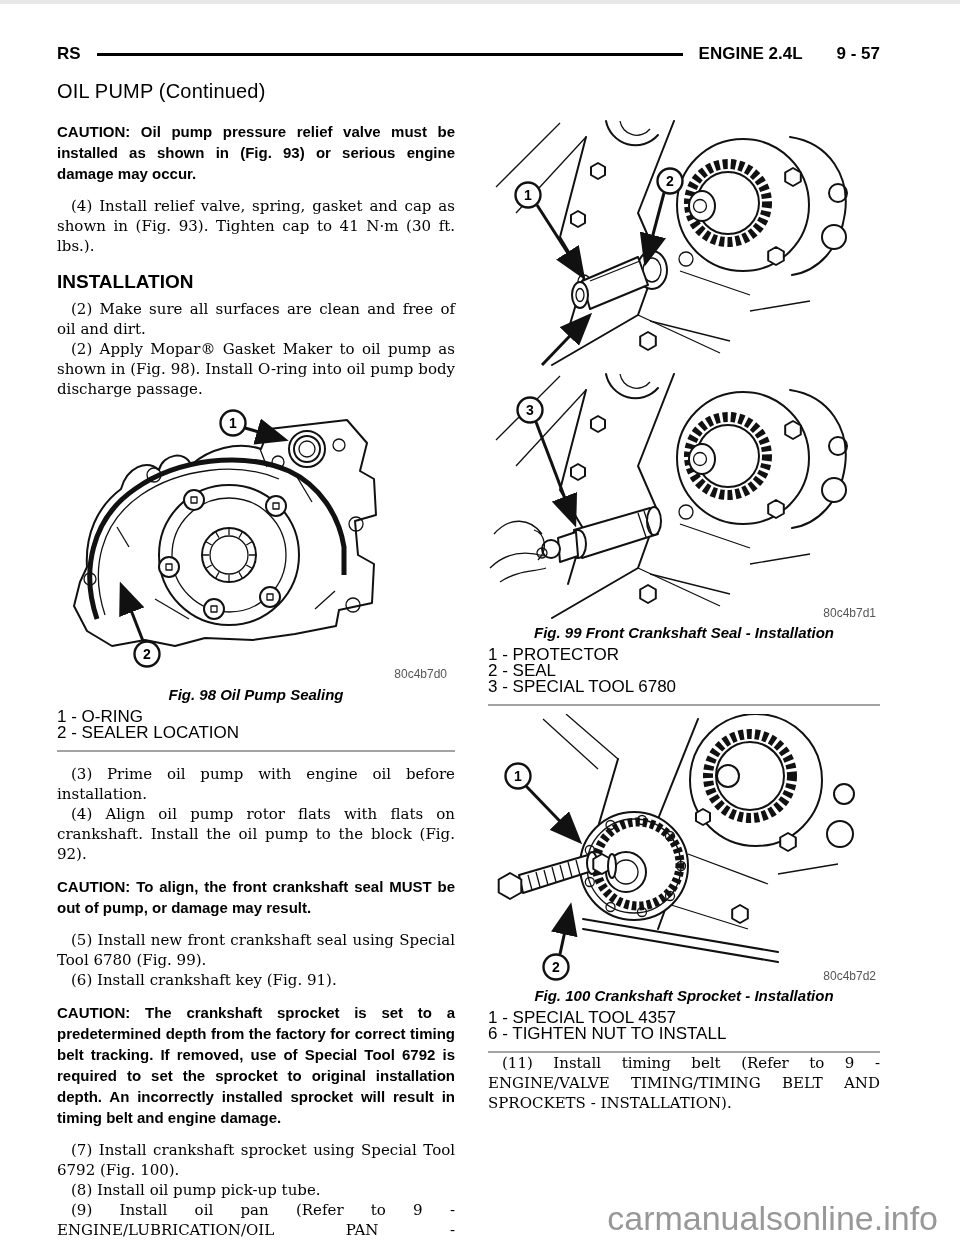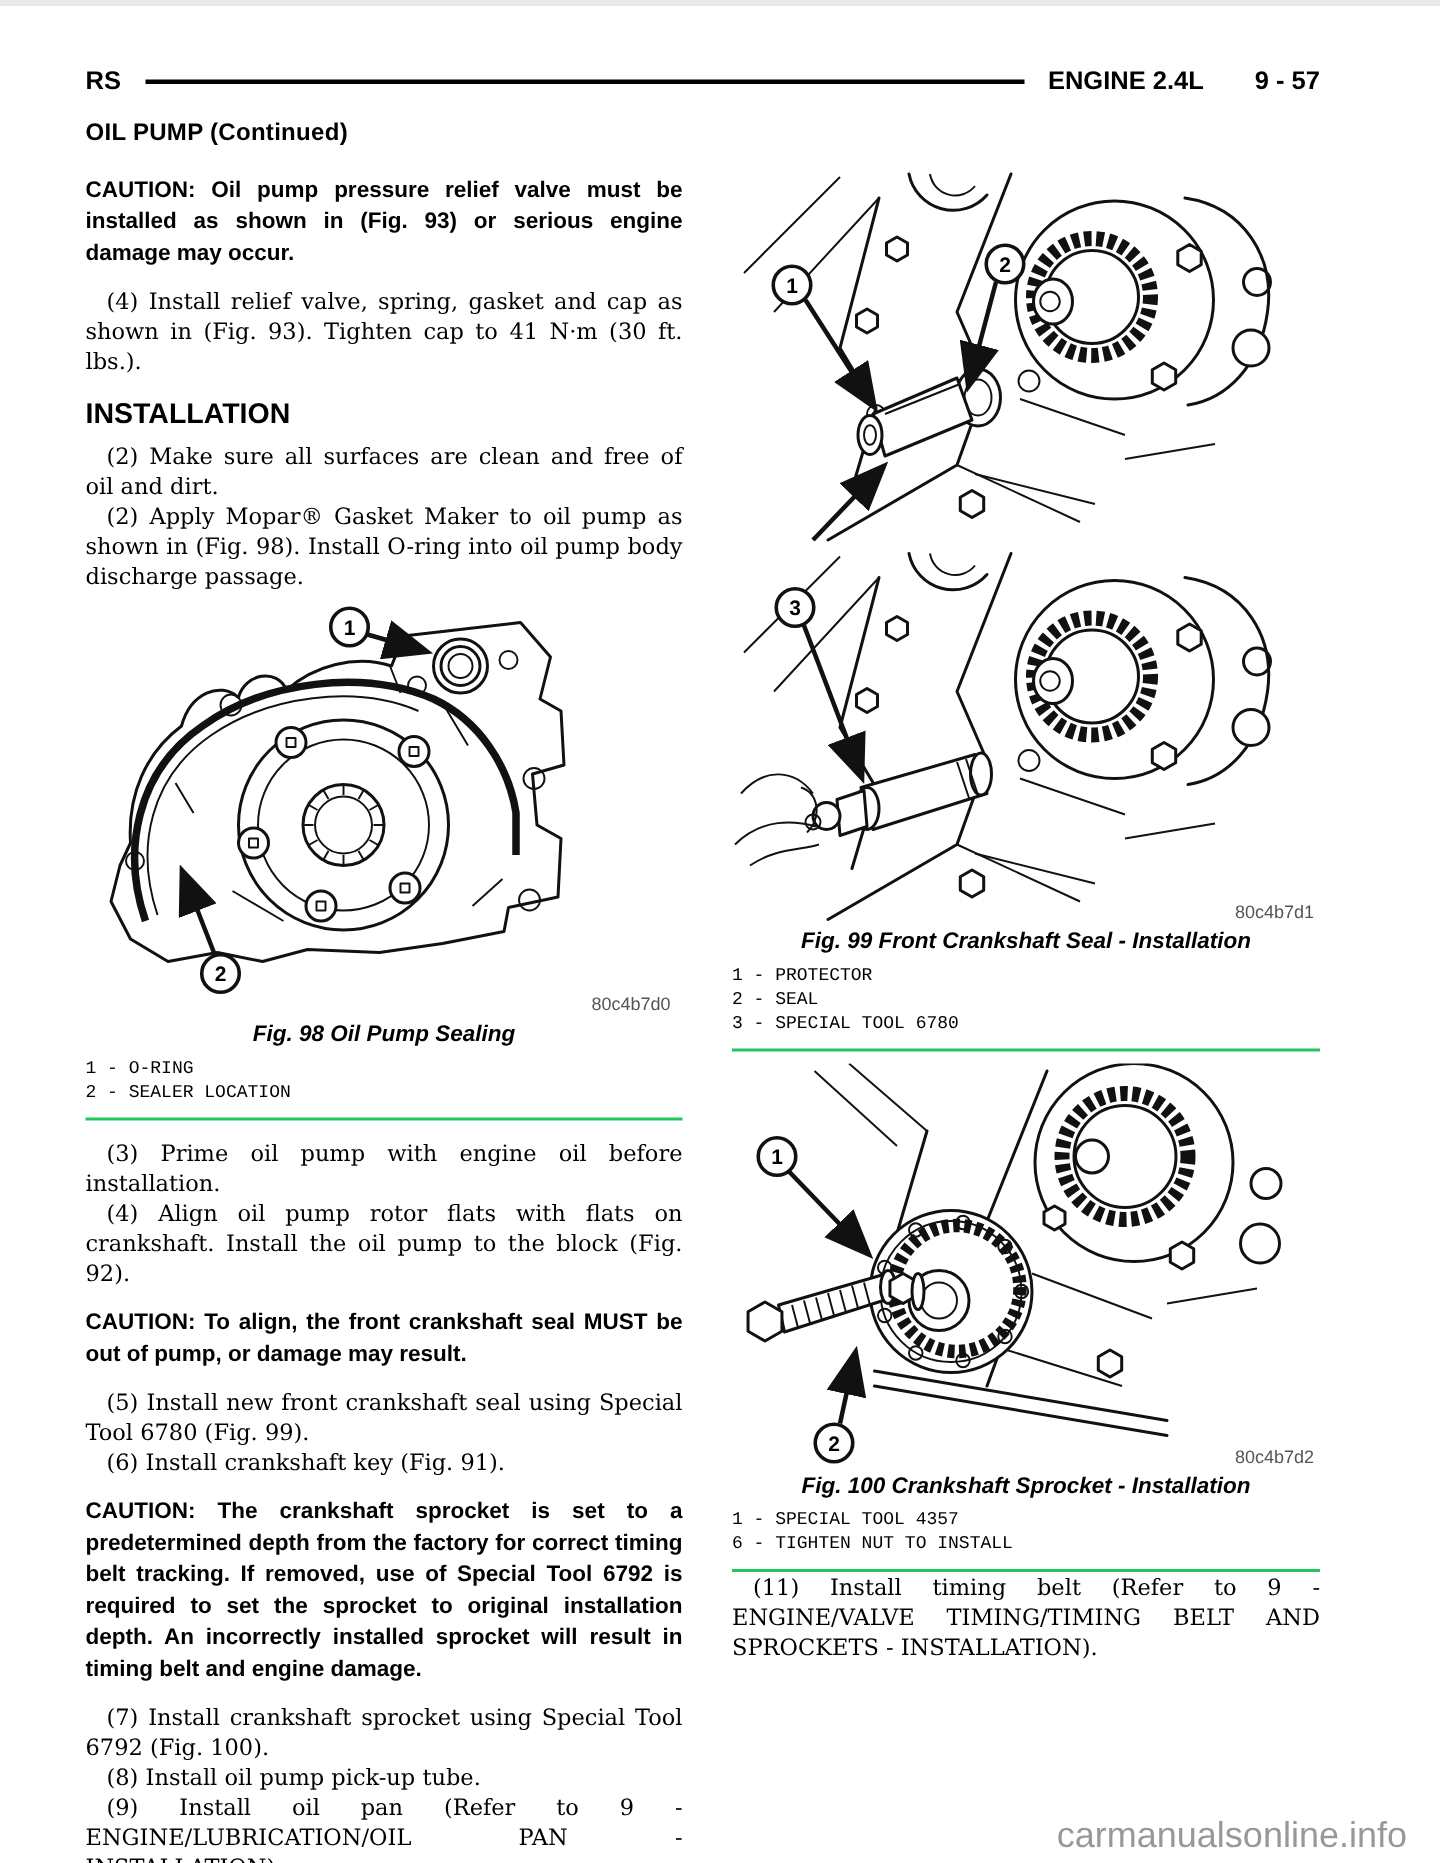--- a/index.html
+++ b/index.html
@@ -7,51 +7,51 @@
     width:960px;height:1242px;background:#ffffff;position:relative;
     margin:4px auto;overflow:hidden;color:#000;
     font-family:"DejaVu Serif",serif;
   }
   .content{padding:40px 80px 0 57px;}
   
   .page-header{display:flex;align-items:center;gap:12px;
     font-family:"Liberation Sans",sans-serif;font-weight:bold;font-size:17px;}
   .page-header .hline{flex:1;height:3px;background:#000;margin:0 4px;}
   .page-header .pageno{margin-left:22px;}
-  .section-title{font-family:"Liberation Sans",sans-serif;font-weight:bold;
-    font-size:16px;margin-top:16px;letter-spacing:.2px;}
+  .section-title{font-family:"Liberation Sans",sans-serif;font-weight:normal;
+    font-size:20px;margin-top:16px;letter-spacing:.2px;}
   
   .columns{display:flex;gap:33px;margin-top:16px;}
   .col-left{width:398px;}
   .col-right{width:392px;}
   
   .body-p{font-size:15px;line-height:20px;text-align:justify;margin:0;}
   .body-p.indent{text-indent:14px;}
   .caution{font-family:"Liberation Sans",sans-serif;font-weight:bold;
     font-size:15px;line-height:21px;text-align:justify;margin:12px 0;}
   .h-installation{font-family:"Liberation Sans",sans-serif;font-weight:bold;
     font-size:19px;margin:15px 0 6px;}
   
   .figure{margin-top:8px;}
   .fig-caption{font-family:"Liberation Sans",sans-serif;font-weight:bold;
     font-style:italic;font-size:15px;text-align:center;margin:3px 0 6px;}
-  .fig-legend{font-family:Liberation Mono, monospace;font-size:12px;
-    line-height:16px;border-bottom:2px solid #22c55e;padding-bottom:9px;}
+  .fig-legend{font-family:Liberation Sans, sans-serif;font-size:17px;
+    line-height:16px;border-bottom:2px solid #a3a3a3;padding-bottom:9px;}
   svg{display:block;}
   svg .ln{stroke:#111;fill:none;stroke-width:2;stroke-linejoin:round;stroke-linecap:round;}
   svg .ln1{stroke:#111;fill:none;stroke-width:1.3;stroke-linejoin:round;}
   svg .fw{fill:#fff;stroke:#111;stroke-width:2;stroke-linejoin:round;}
   svg .callout{fill:#fff;stroke:#111;stroke-width:2.4;}
   svg .callout-num{font-family:"Liberation Sans",sans-serif;font-weight:bold;
     font-size:14px;text-anchor:middle;fill:#000;}
   svg .arrow{stroke:#111;stroke-width:3;fill:none;}
   svg .code{font-family:"Liberation Sans",sans-serif;font-size:12px;fill:#555;
     text-anchor:end;}
   .watermark{position:absolute;right:22px;bottom:8px;
-    font-family:"Liberation Sans",sans-serif;font-size:24px;color:#989898;}
+    font-family:"Liberation Sans",sans-serif;font-size:34px;color:#989898;}
 </style>
 </head>
 <body>
 
 <div class="page">
   <div class="content">
 
     <div class="page-header">
       <span>RS</span>
       <span class="hline"></span>

